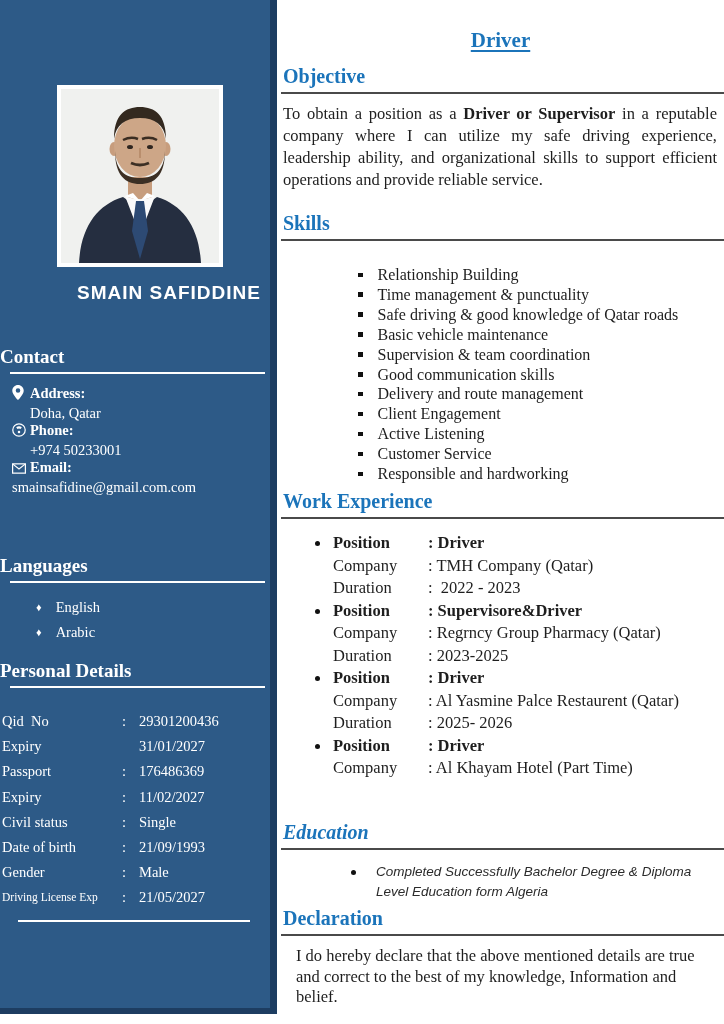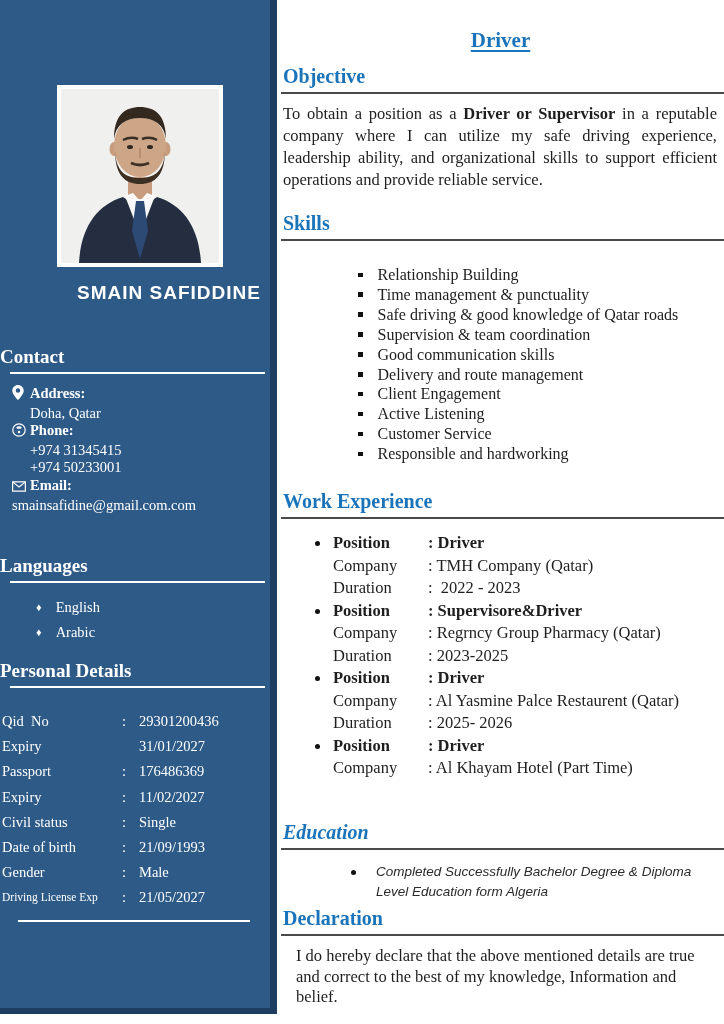--- a/index.html
+++ b/index.html
@@ -149,21 +149,20 @@
         <div class="c-line indent1">Doha, Qatar</div>
         <div class="c-row">
           <span class="c-icon">
             <svg width="14" height="14" viewBox="0 0 18 18">
                 <circle cx="9" cy="9" r="8" fill="none" stroke="#ffffff" stroke-width="1.6"></circle>
                 <path d="M5.4 5.6 q3.6 -2.6 7.2 0 l-1.6 2.2 q-2 -1.3 -4 0 Z" fill="#ffffff"></path>
                 <circle cx="9" cy="11.5" r="1.6" fill="#ffffff"></circle>
               </svg>
           </span><b>Phone:</b>
         </div>
-        <div class="c-line indent1">+974 31345415</div>
         <div class="c-line indent1">+974 50233001</div>
         <div class="c-row">
           <span class="c-icon">
             <svg width="14" height="11" viewBox="0 0 16 12">
                 <rect x="0.7" y="0.7" width="14.6" height="10.6" fill="none" stroke="#ffffff" stroke-width="1.4"></rect>
                 <path d="M1 1 L8 6.5 L15 1" fill="none" stroke="#ffffff" stroke-width="1.4"></path>
               </svg>
           </span><b>Email:</b>
         </div>
         <div class="c-line">smainsafidine@gmail.com.com</div>
@@ -239,20 +238,21 @@
       <p class="obj-text"><span>To obtain a position as a </span><b>Driver or Supervisor</b><span> in a reputable company where I can utilize my safe driving experience, leadership ability, and organizational skills to support efficient operations and provide reliable service.</span></p>
     </section>
 
     <section class="m-sec sec-skills">
       <h2>Skills</h2>
       <div class="m-rule"></div>
       <ul class="skills-list" id="skills-list">
           <li>Relationship Building</li>
           <li>Time management &amp; punctuality</li>
           <li>Safe driving &amp; good knowledge of Qatar roads</li>
+          <li>Basic vehicle maintenance</li>
           <li>Supervision &amp; team coordination</li>
           <li>Good communication skills</li>
           <li>Delivery and route management</li>
           <li>Client Engagement</li>
           <li>Active Listening</li>
           <li>Customer Service</li>
           <li>Responsible and hardworking</li>
         </ul>
     </section>
 

